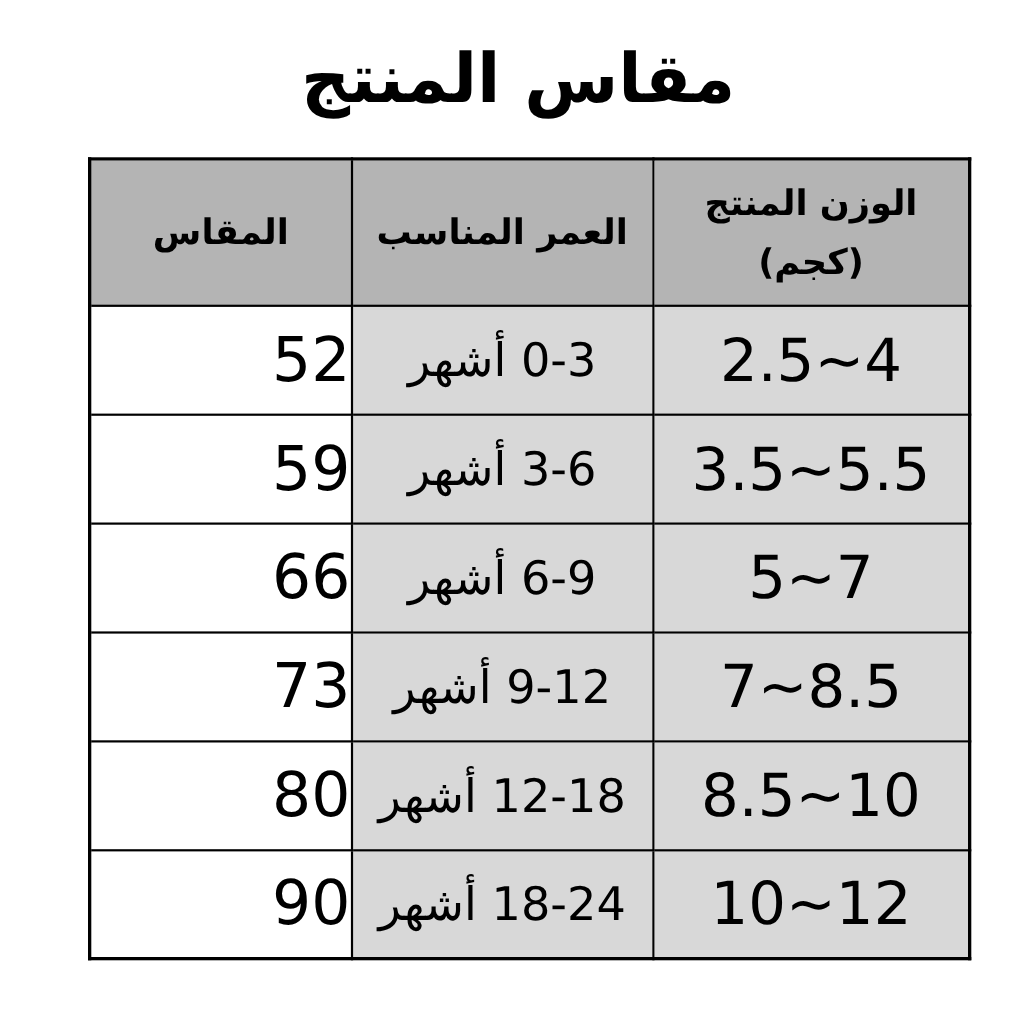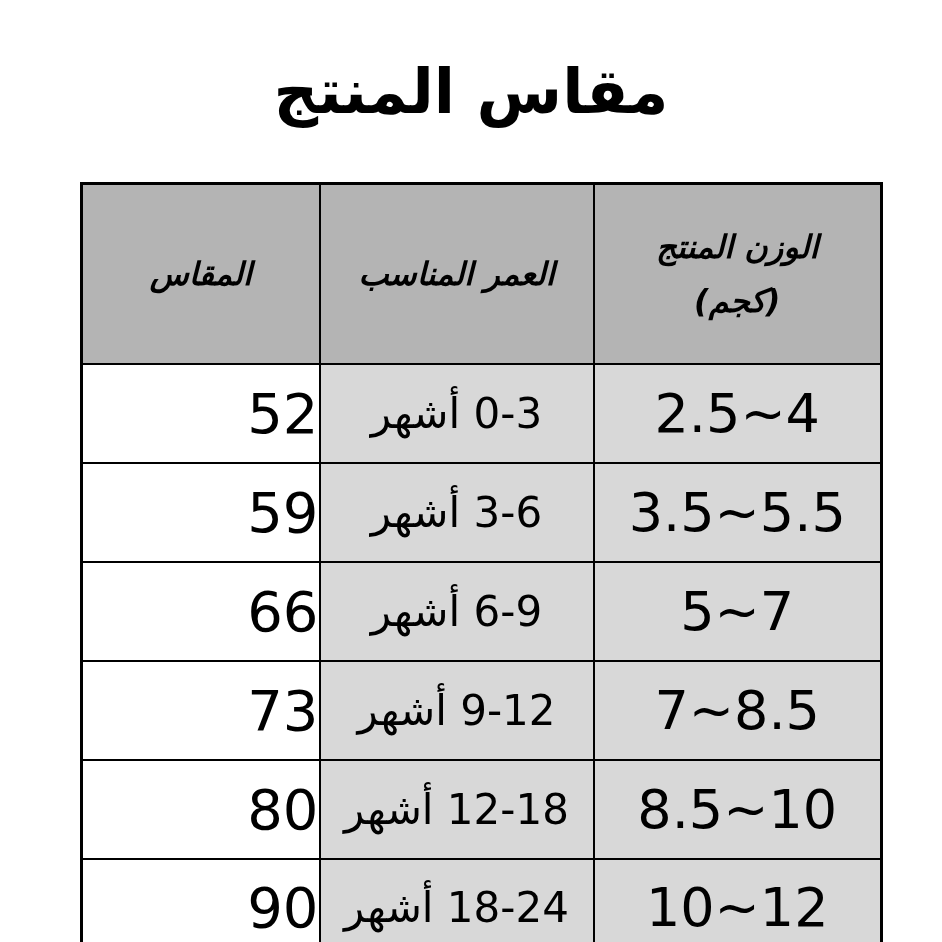--- a/index.html
+++ b/index.html
@@ -6,21 +6,21 @@
     margin: 0;
     padding: 0;
     width: 942px;
     height: 942px;
     background: #ffffff;
     font-family: "DejaVu Sans", "Liberation Sans", sans-serif;
     color: #000000;
     overflow: hidden;
   }
   .title {
-    height: 182px;
+    height: 143px;
     display: flex;
     align-items: center;
     justify-content: center;
     font-size: 62px;
     font-weight: 600;
     direction: rtl;
     letter-spacing: 0;
   }
   table.size-table {
     border-collapse: collapse;
@@ -29,21 +29,21 @@
     width: 800px;
     border: 3px solid #000;
   }
   th, td {
     border: 2px solid #000;
     text-align: center;
     vertical-align: middle;
     padding: 0;
     overflow: hidden;
   }
-  thead tr { height: 180px; font-style: italic; }
+  thead tr { height: 133px; }
   th {
     background: var(--header-bg, #b4b4b4);
     font-size: 32px;
     font-weight: 700;
   }
   .weight-unit { margin-top: 16px; }
   tbody tr { height: 99px; }
   td.size-cell {
     background: var(--size-bg, #ffffff);
     font-size: 56px;

